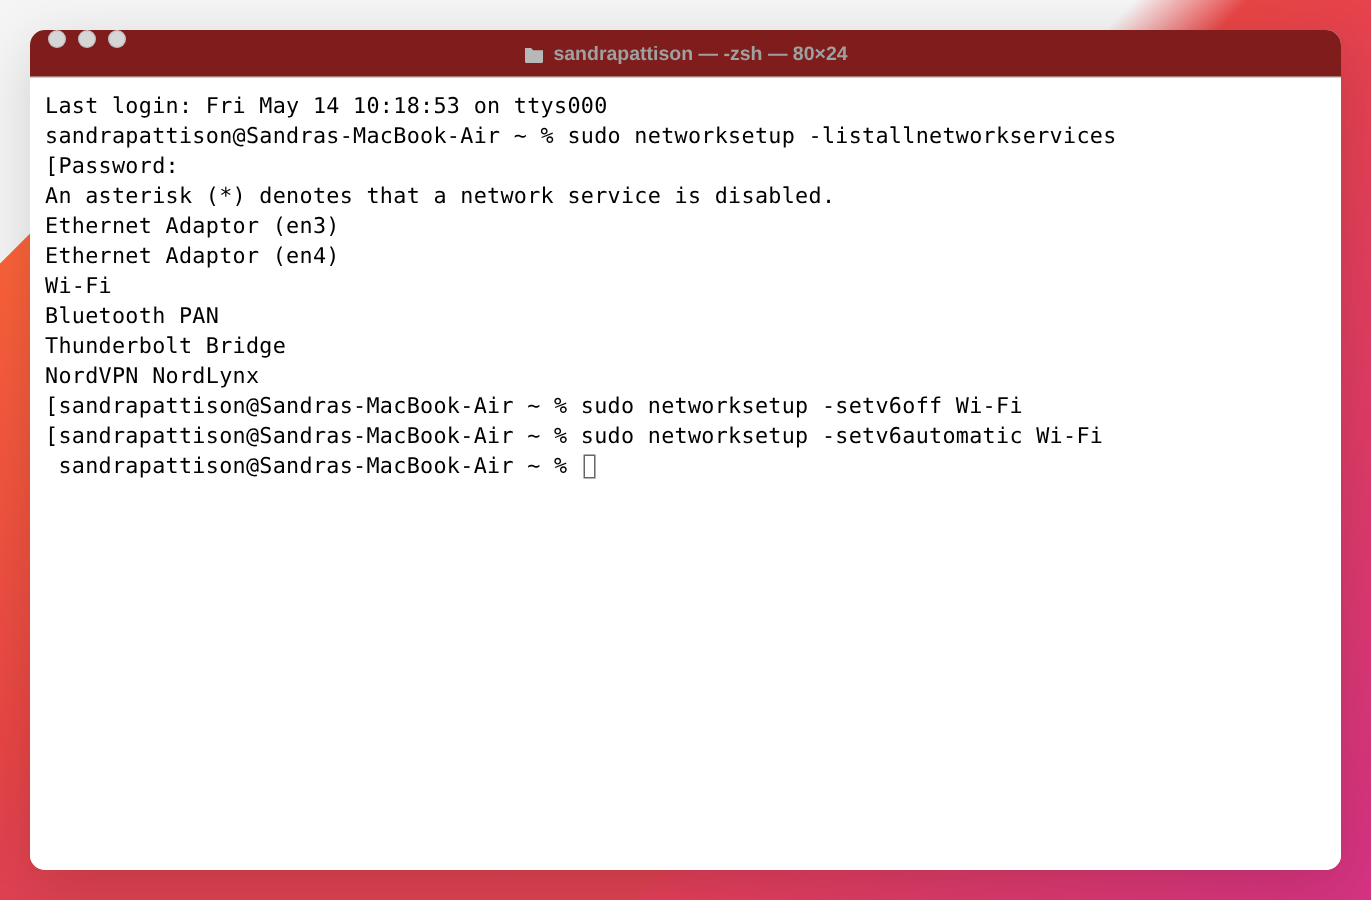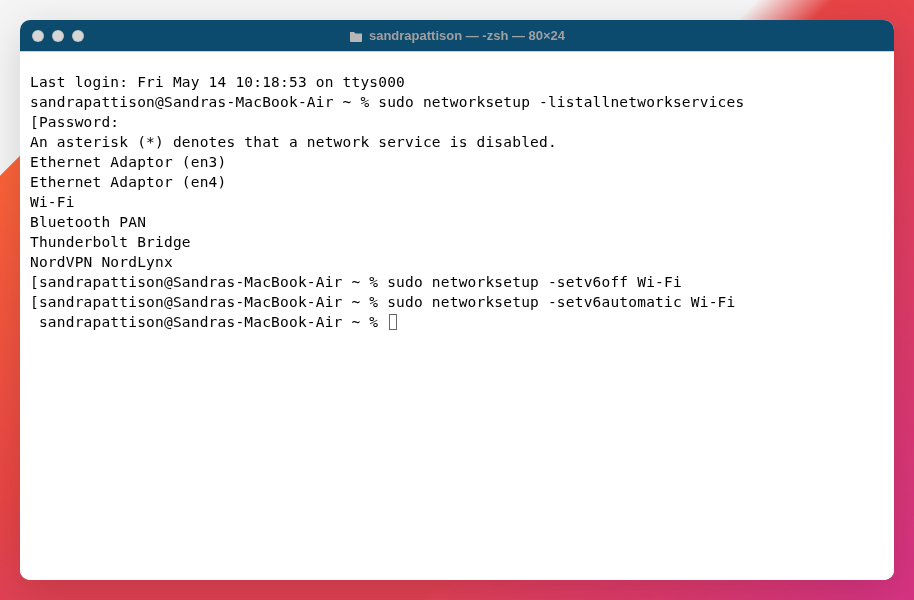--- a/index.html
+++ b/index.html
@@ -34,24 +34,23 @@
       background: #ffffff;
       border-radius: 10px;
       box-shadow: 0 10px 40px rgba(0,0,0,0.15);
       overflow: hidden;
       z-index: 10;
       display: flex;
       flex-direction: column;
     }
     .title-bar {
       height: 32px;
-      background: #0c4a6e;
+      background: #7f1d1d;
       border-bottom: 1px solid #d0d0d0;
       display: flex;
-      align-items: center;
       position: relative;
       flex-shrink: 0;
     }
     .traffic-lights {
       display: flex;
       gap: 8px;
       padding-left: 12px;
       position: absolute;
       left: 0;
     }
@@ -74,21 +73,21 @@
       justify-content: center;
       gap: 6px;
     }
     .folder-icon {
       width: 14px;
       height: 11px;
       display: inline-block;
     }
     .terminal-body {
       flex: 1;
-      padding: 20px 10px;
+      padding: 9px 10px;
       font-size: 14.5px;
       line-height: 1.38;
       color: #000000;
       background: #ffffff;
       white-space: pre;
       overflow: hidden;
       letter-spacing: 0.2px;
     }
     .term-line {
       display: block;

